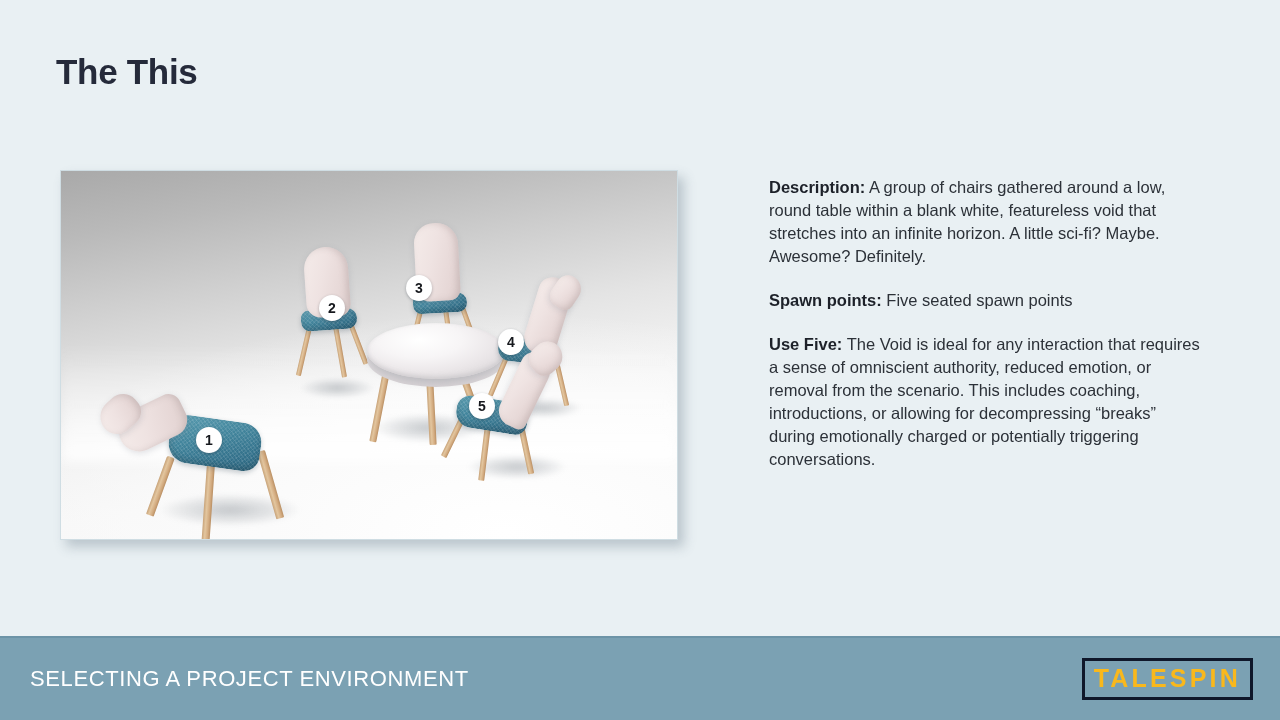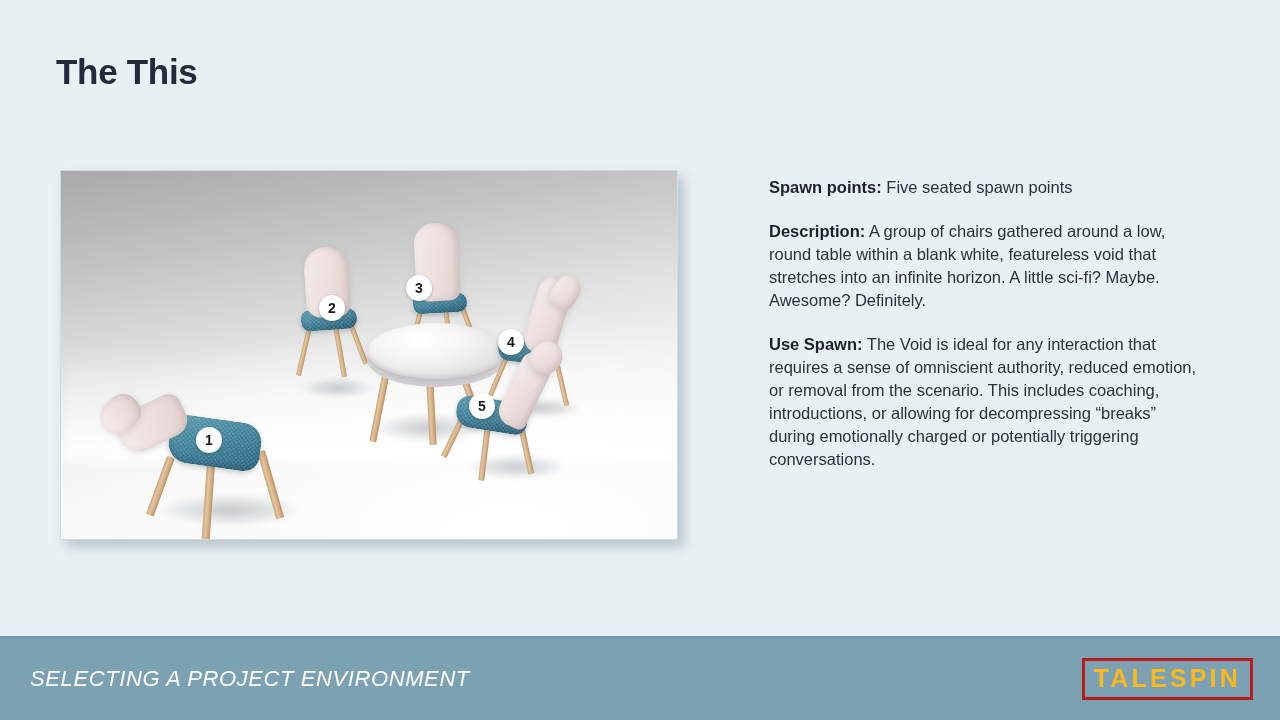--- a/index.html
+++ b/index.html
@@ -150,28 +150,27 @@
   .footer-title {
     position: absolute;
     left: 30px;
     top: 50%;
     transform: translateY(-50%);
     color: #ffffff;
     font-size: 22px;
     letter-spacing: 0.6px;
     font-weight: 500;
     white-space: nowrap;
-    font-style: italic;
   }
   .logo {
     position: absolute;
     right: 27px;
     top: 50%;
     transform: translateY(-50%);
-    border: 3px solid #b91c1c;
+    border: 3px solid #0f172a;
     padding: 5px 9px 6px 9px;
     line-height: 1;
   }
   .logo-text {
     display: block;
     color: #f9b81c;
     font-size: 25px;
     font-weight: bold;
     letter-spacing: 3.2px;
   }
@@ -258,27 +257,27 @@
     <div class="back" style="left:38px; top:226px; width:42px; height:34px; border-radius:20px 18px 16px 18px; transform:rotate(-42deg);"></div>
     <div class="spawn-badge" style="left:135px; top:256px;">
       <span>1</span>
     </div>
   </div>
 
 </div>
 
 <div class="copy">
   <p>
+    <b>Description:</b><span> A group of chairs gathered around a low, round table within a blank white, featureless void that stretches into an infinite horizon. A little sci-fi? Maybe. Awesome? Definitely.</span>
+  </p>
+  <p>
     <b>Spawn points:</b><span> Five seated spawn points</span>
   </p>
   <p>
-    <b>Description:</b><span> A group of chairs gathered around a low, round table within a blank white, featureless void that stretches into an infinite horizon. A little sci-fi? Maybe. Awesome? Definitely.</span>
-  </p>
-  <p>
-    <b>Use Spawn:</b><span> The Void is ideal for any interaction that requires a sense of omniscient authority, reduced emotion, or removal from the scenario. This includes coaching, introductions, or allowing for decompressing “breaks” during emotionally charged or potentially triggering conversations.</span>
+    <b>Use Five:</b><span> The Void is ideal for any interaction that requires a sense of omniscient authority, reduced emotion, or removal from the scenario. This includes coaching, introductions, or allowing for decompressing “breaks” during emotionally charged or potentially triggering conversations.</span>
   </p>
 </div>
 
 <div class="footer">
   <div class="footer-title">SELECTING A PROJECT ENVIRONMENT</div>
   <div class="logo">
     <span class="logo-text">TALESPIN</span>
   </div>
 </div>
 

